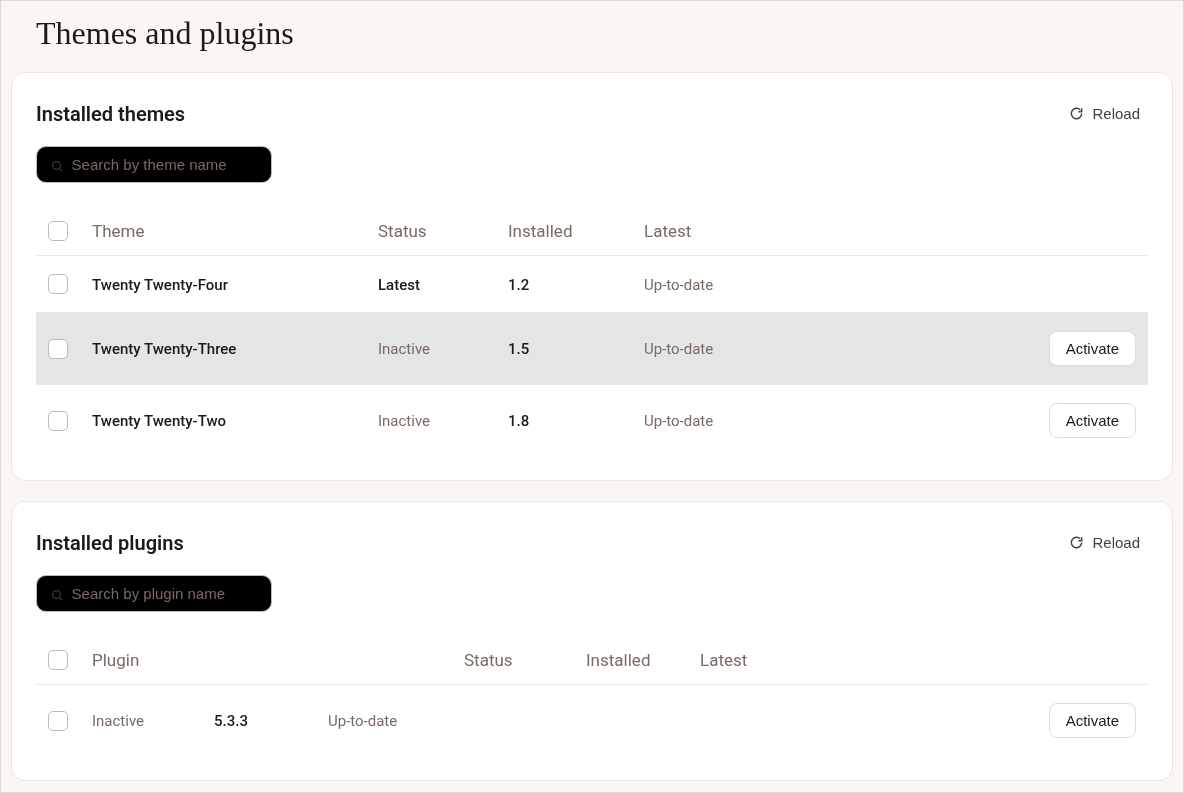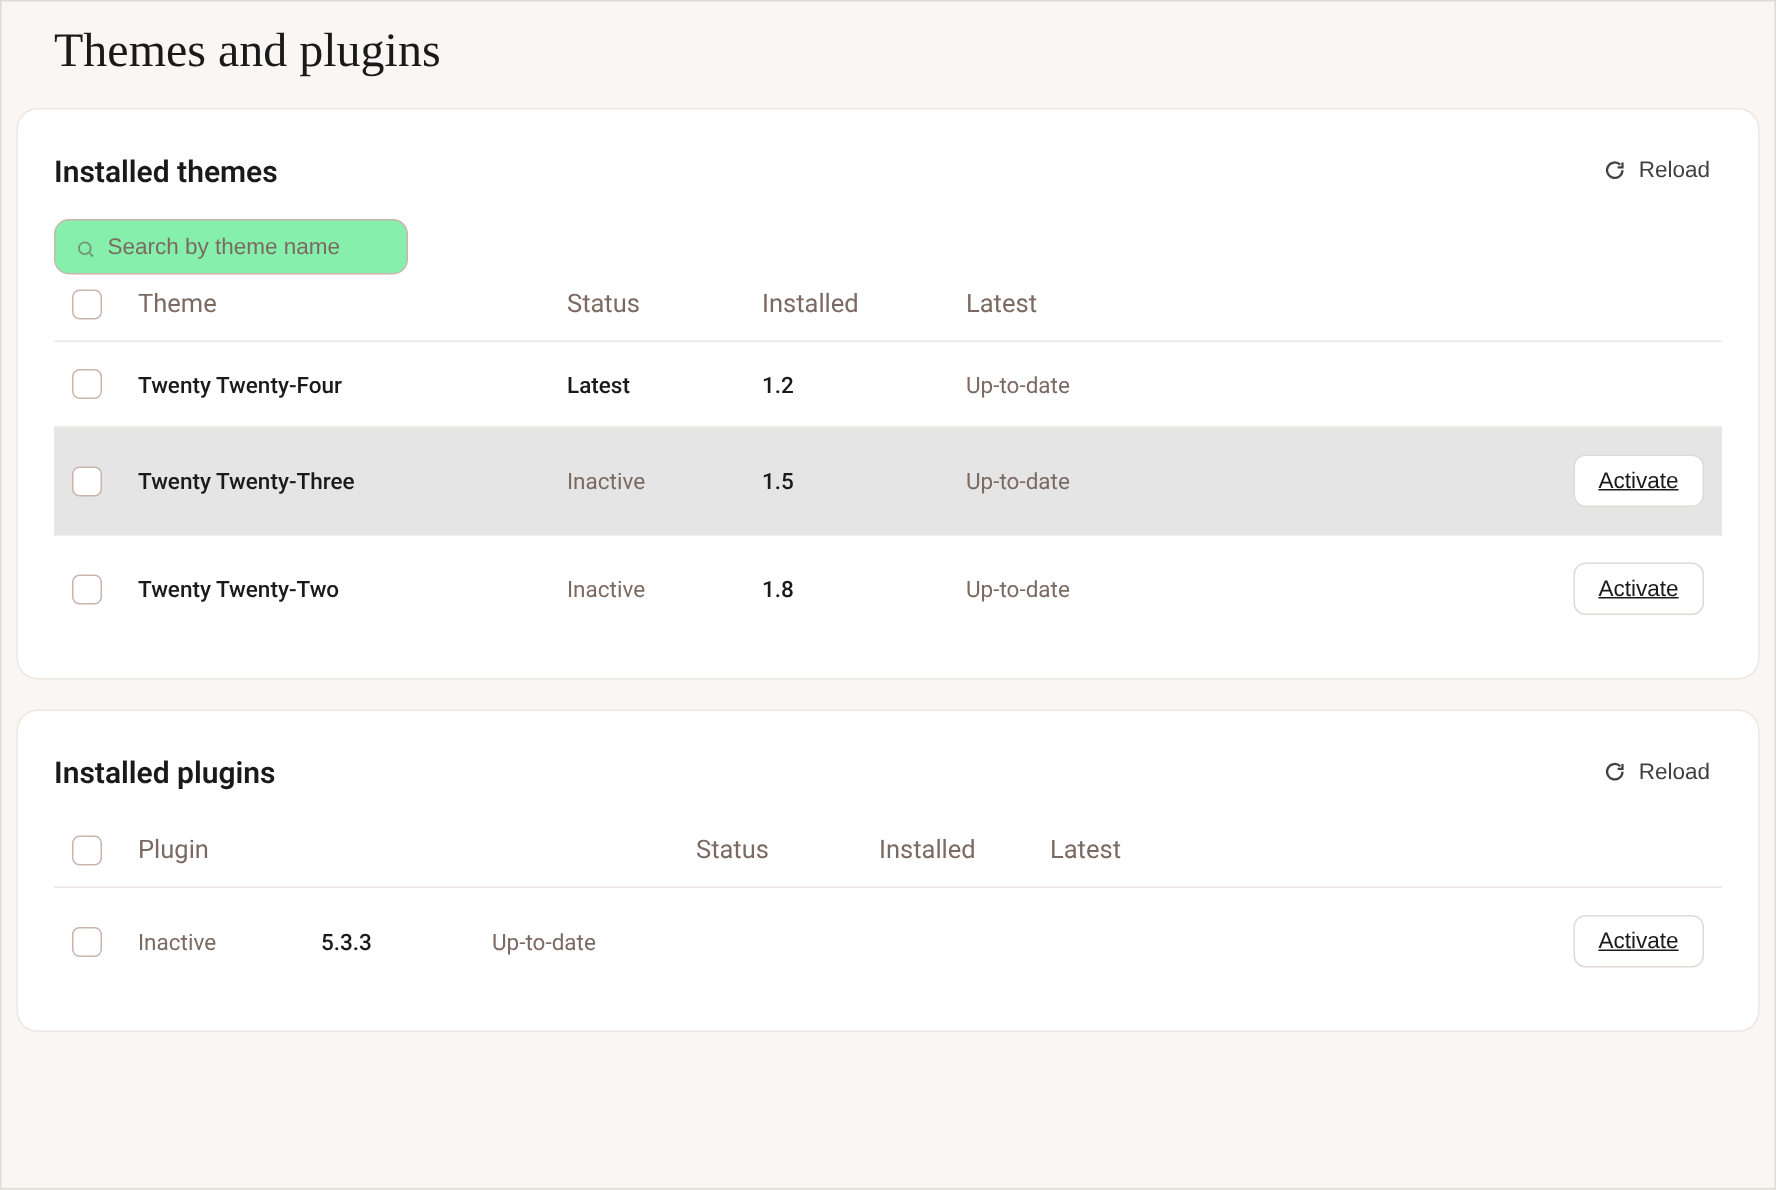--- a/index.html
+++ b/index.html
@@ -69,22 +69,23 @@
       width: 15px;
       height: 15px;
     }
 
     .search-wrapper {
       position: relative;
       display: inline-flex;
       align-items: center;
       border: 1px solid #c9b5ac;
       border-radius: 10px;
-      background: #86efac;
+      background: #000000;
       padding: 9px 14px 9px 14px;
+      margin-bottom: 28px;
       width: 236px;
     }
 
     .search-icon {
       width: 14px;
       height: 14px;
       margin-right: 8px;
       opacity: 0.6;
     }
 
@@ -152,21 +153,20 @@
     .col-installed-theme {
       width: 136px;
     }
 
     .col-latest {
       flex: 1;
     }
 
     .col-action {
       display: flex;
-      text-decoration: underline;
     }
 
     .col-plugin-name {
       width: 372px;
     }
 
     .col-status-plugin {
       width: 122px;
     }
 
@@ -293,20 +293,29 @@
       <span class="reload-icon">
         <svg viewBox="0 0 16 16" fill="none" stroke="currentColor" stroke-width="1.6">
           <path d="M13.5 8a5.5 5.5 0 1 1-1.6-3.9"></path>
           <path d="M13.5 2.5v3.5h-3.5"></path>
         </svg>
       </span>
       <span>Reload</span>
     </button>
   </div>
 
+  <div class="search-wrapper">
+    <span class="search-icon">
+      <svg viewBox="0 0 16 16" fill="none" stroke="#6b5a52" stroke-width="1.6">
+        <circle cx="7" cy="7" r="5"></circle>
+        <path d="M11 11l3 3"></path>
+      </svg>
+    </span>
+    <input type="text" class="search-input" placeholder="Search by plugin name" style="">
+  </div>
 
   <div class="table">
     <div class="table-row header-row">
       <div class="col-checkbox">
         <input type="checkbox" class="checkbox" style="">
       </div>
       <div class="col-plugin-name"><span class="header-label">Plugin</span></div>
       <div class="col-status-plugin"><span class="header-label">Status</span></div>
       <div class="col-installed-plugin"><span class="header-label">Installed</span></div>
       <div class="col-latest"><span class="header-label">Latest</span></div>

